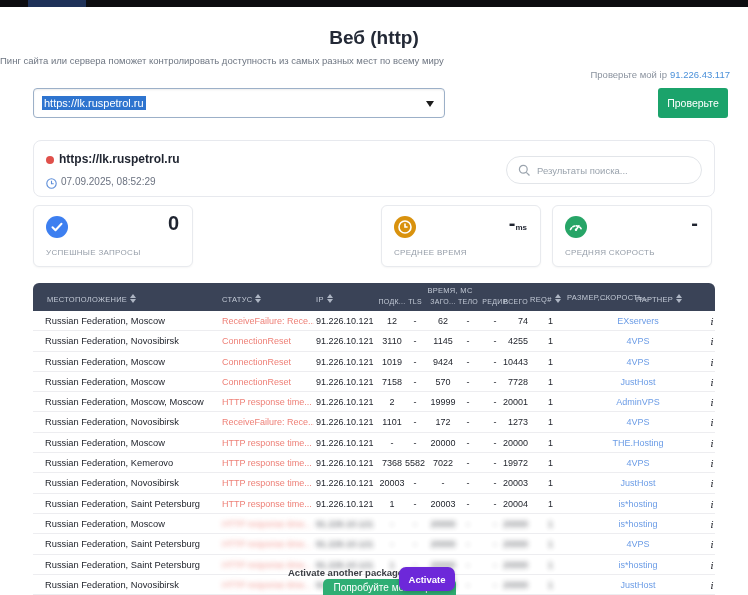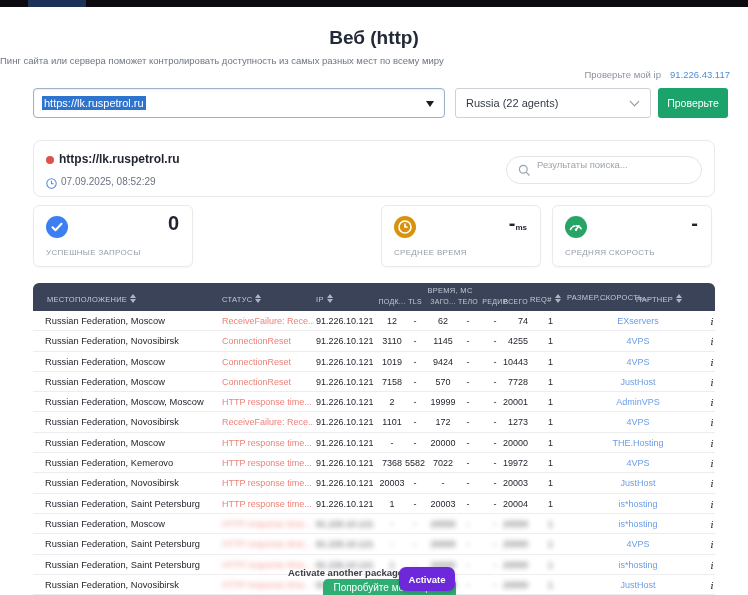--- a/index.html
+++ b/index.html
@@ -7,21 +7,21 @@
   .page { position:relative; width:748px; height:595px; background:#fff; overflow:hidden; }
 
   
   .topbar { position:absolute; left:0; top:0; width:748px; height:7px; background:#0c0c10; }
   .topbar .seg { position:absolute; left:28px; top:0; width:58px; height:7px; background:#1e3158; }
 
   
   .title { position:absolute; left:0; top:27px; width:748px; text-align:center; font-size:19px; font-weight:bold; color:#232936; }
   .subtitle { position:absolute; left:0; top:55px; width:748px; text-align:left; font-size:9.5px; color:#6e7682; }
   .myip { position:absolute; right:18px; top:69px; font-size:9.5px; color:#8a929e; }
-  .myip a { color:#4a90d9; text-decoration:none; margin-left:9px; }
+  .myip a { color:#4a90d9; text-decoration:none; margin-left:3px; }
 
   
   .url-input { position:absolute; left:33px; top:88px; width:412px; height:30px; background:#fff;
     border:1px solid #9cb0c8; border-radius:4px; box-shadow:inset 0 1px 2px rgba(0,0,0,.08); }
   .url-input .sel { position:absolute; left:8px; top:7px; font-size:11px; background:#2e74cf; color:#fff; padding:1px 2px; }
   .url-input .caret { position:absolute; right:10px; top:12px; width:0; height:0;
     border-left:4px solid transparent; border-right:4px solid transparent; border-top:6px solid #1c1c1c; }
   .region { position:absolute; left:455px; top:88px; width:196px; height:30px; background:#fff;
     border:1px solid #ccd1d7; border-radius:3px; font-size:11px; color:#333a44; line-height:28px; padding-left:10px; }
   .region .chev { position:absolute; right:12px; top:9px; width:7px; height:7px;
@@ -29,21 +29,21 @@
   .check-btn { position:absolute; left:658px; top:88px; width:70px; height:30px; background:#1ba36b; border:none;
     border-radius:3px; color:#fff; font-size:10.5px; font-family:"Liberation Sans", sans-serif; cursor:pointer; }
 
   
   .result-card { position:absolute; left:33px; top:140px; width:682px; height:57px; border:1px solid #e7e9ee; border-radius:8px; background:#fff; }
   .result-url { position:absolute; left:25px; top:11px; font-size:12px; font-weight:bold; color:#1f2430; }
   .red-dot { position:absolute; left:12px; top:15px; width:8px; height:8px; border-radius:50%; background:#e0504b; }
   .result-date { position:absolute; left:27px; top:35px; font-size:10px; color:#6b7280; }
   .clock-ic { position:absolute; left:12px; top:34px; }
   .search-pill { position:absolute; right:12px; top:15px; width:196px; height:28px; border:1px solid #e2e5e9; border-radius:15px; background:#fff; }
-  .search-pill .ph { position:absolute; left:30px; top:2px; font-size:9.5px; color:#9aa3ad; }
+  .search-pill .ph { position:absolute; left:30px; top:8px; font-size:9.5px; color:#9aa3ad; }
   .search-pill svg { position:absolute; left:11px; top:7px; }
 
   
   .card { position:absolute; top:205px; width:160px; height:62px; border:1px solid #e8eaee; border-radius:6px; background:#fff; box-shadow:0 1px 2px rgba(0,0,0,.04); }
   .card .icirc { position:absolute; left:12px; top:10px; }
   .card .val { position:absolute; right:13px; top:6px; font-size:20px; font-weight:bold; color:#1f2430; }
   .card .val small { font-size:8px; font-weight:bold; vertical-align:baseline; }
   .card .lbl { position:absolute; left:12px; bottom:9px; font-size:8px; color:#959da8; letter-spacing:.3px; }
 
   
@@ -98,24 +98,20 @@
       <div class="seg"></div>
     </div>
 
   <div class="title">Веб (http)</div>
   <div class="subtitle">Пинг сайта или сервера поможет контролировать доступность из самых разных мест по всему миру</div>
   <div class="myip"><span>Проверьте мой ip</span><a href="#">91.226.43.117</a></div>
 
   <div class="url-input">
     <span class="sel">https://lk.ruspetrol.ru</span>
     <span class="caret"></span>
-  </div>
-  <div class="region">
-    <span>Russia (22 agents)</span>
-    <span class="chev"></span>
   </div>
   <button class="check-btn">Проверьте</button>
 
   <div class="result-card">
     <span class="red-dot"></span>
     <div class="result-url">https://lk.ruspetrol.ru</div>
     <span class="clock-ic">
       <svg width="11" height="11" viewBox="0 0 11 11">
           <circle cx="5.5" cy="5.5" r="4.7" fill="none" stroke="#5f8fd9" stroke-width="1.1"></circle>
           <path d="M5.5 2.8 v2.9 h2.2" fill="none" stroke="#5f8fd9" stroke-width="1.1"></path>

